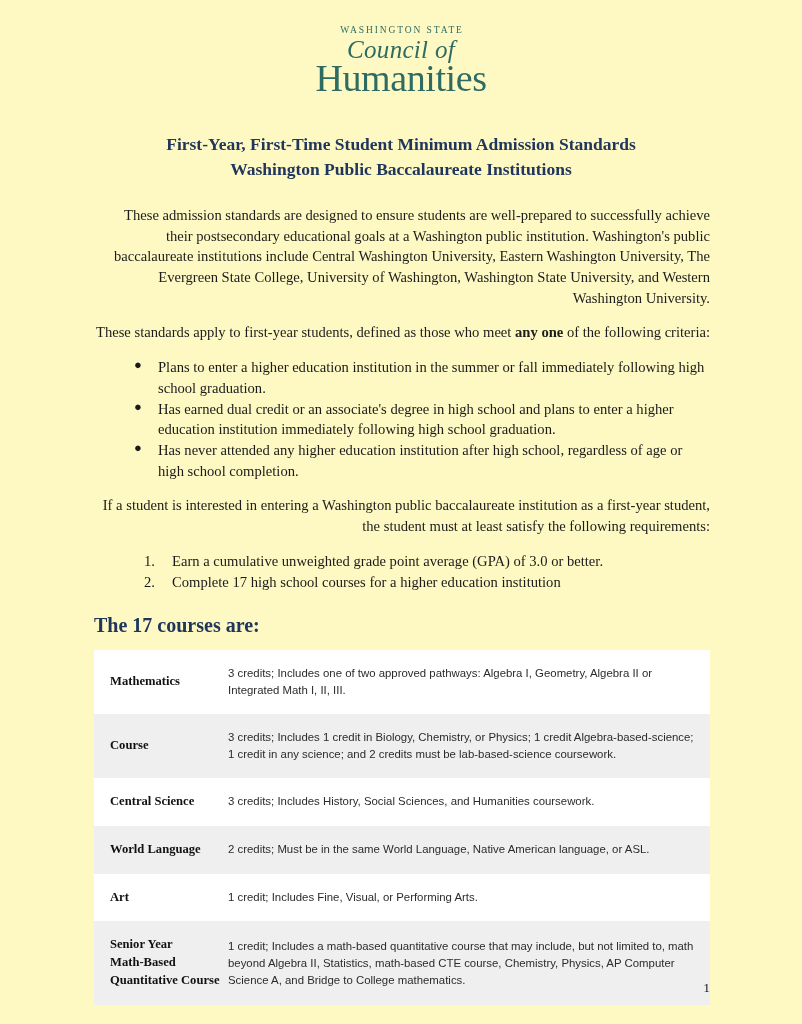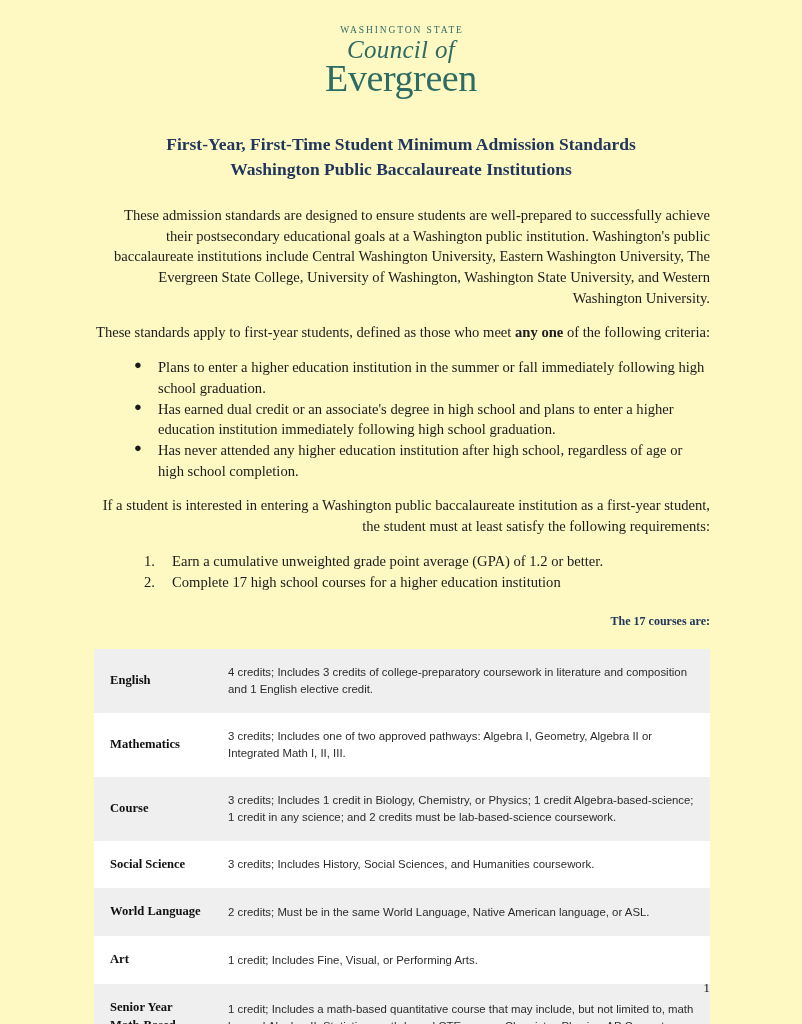--- a/index.html
+++ b/index.html
@@ -127,24 +127,23 @@
   ol.req-list li .num {
     position: absolute;
     left: 0;
     top: 0;
   }
 
   .section-head {
     color: #20365c;
     font-family: "Liberation Serif", "DejaVu Serif", serif;
     font-weight: bold;
-    font-size: 12px;
+    font-size: 20px;
     margin-top: 22px;
-    margin-bottom: 20px;
-    text-align: right;
+    margin-bottom: 13px;
   }
 
   
   .courses-table {
     width: 616px;
     border-collapse: collapse;
     table-layout: fixed;
     margin-top: 2px;
   }
   .courses-table tr.shaded { background: #efeff0; }
@@ -183,21 +182,21 @@
 </style>
 </head>
 <body>
 
 <div class="page">
 
   <div class="logo-block">
     <div class="logo-inner">
       <div class="logo-top">Washington State</div>
       <div class="logo-mid">Council of</div>
-      <div class="logo-big">Evergreen</div>
+      <div class="logo-big">Humanities</div>
     </div>
   </div>
 
   <div class="doc-title">
     <span class="line">First-Year, First-Time Student Minimum Admission Standards</span>
     <span class="line">Washington Public Baccalaureate Institutions</span>
   </div>
 
   <div class="content">
 
@@ -220,46 +219,42 @@
         <span class="bullet">●</span>
         <span>Has never attended any higher education institution after high school, regardless of age or high school completion.</span>
       </li>
     </ul>
 
     <p class="body-para">If a student is interested in entering a Washington public baccalaureate institution as a first-year student, the student must at least satisfy the following requirements:</p>
 
     <ol class="req-list">
       <li>
         <span class="num">1.</span>
-        <span>Earn a cumulative unweighted grade point average (GPA) of 1.2 or better.</span>
+        <span>Earn a cumulative unweighted grade point average (GPA) of 3.0 or better.</span>
       </li>
       <li>
         <span class="num">2.</span>
         <span>Complete 17 high school courses for a higher education institution</span>
       </li>
     </ol>
 
     <div class="section-head">The 17 courses are:</div>
 
     <table class="courses-table">
       <tbody>
-        <tr class="shaded">
-          <td class="c-name">English</td>
-          <td class="c-desc">4 credits; Includes 3 credits of college-preparatory coursework in literature and composition and 1 English elective credit.</td>
-        </tr>
         <tr class="plain">
           <td class="c-name">Mathematics</td>
           <td class="c-desc">3 credits; Includes one of two approved pathways: Algebra I, Geometry, Algebra II or Integrated Math I, II, III.</td>
         </tr>
         <tr class="shaded">
           <td class="c-name">Course</td>
           <td class="c-desc">3 credits; Includes 1 credit in Biology, Chemistry, or Physics; 1 credit Algebra-based-science; 1 credit in any science; and 2 credits must be lab-based-science coursework.</td>
         </tr>
         <tr class="plain">
-          <td class="c-name">Social Science</td>
+          <td class="c-name">Central Science</td>
           <td class="c-desc">3 credits; Includes History, Social Sciences, and Humanities coursework.</td>
         </tr>
         <tr class="shaded">
           <td class="c-name">World Language</td>
           <td class="c-desc">2 credits; Must be in the same World Language, Native American language, or ASL.</td>
         </tr>
         <tr class="plain">
           <td class="c-name">Art</td>
           <td class="c-desc">1 credit; Includes Fine, Visual, or Performing Arts.</td>
         </tr>

